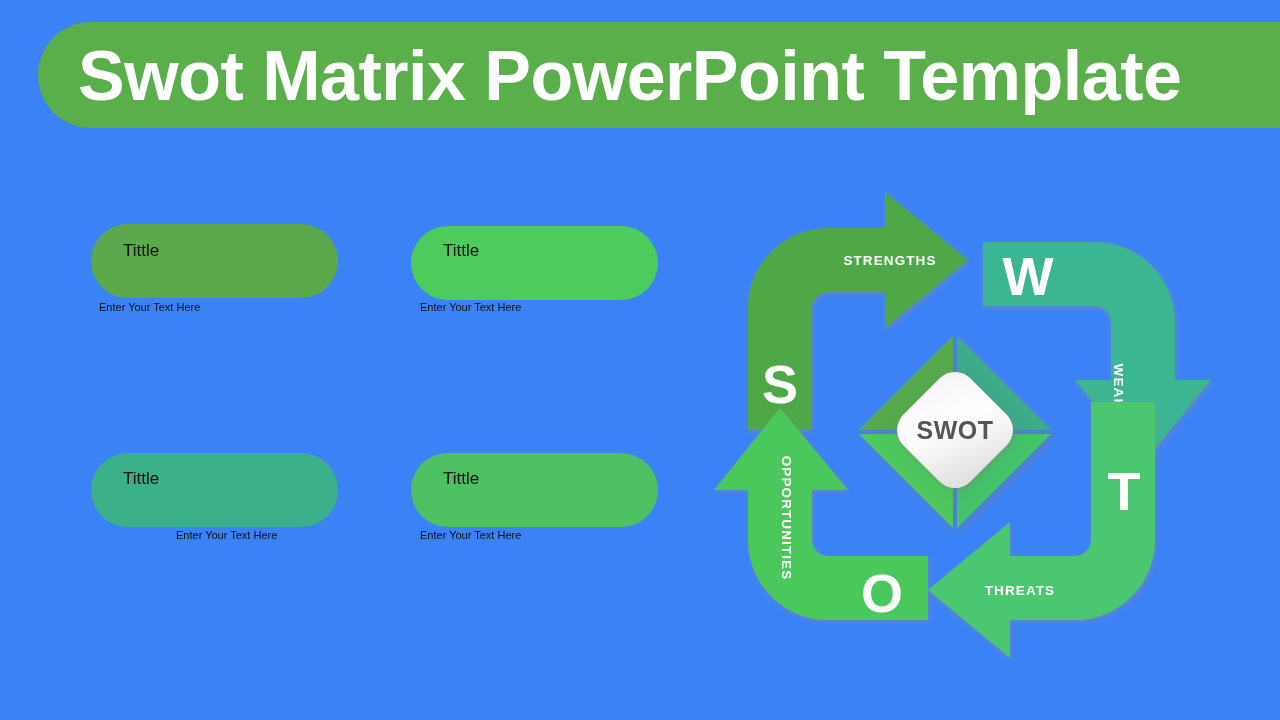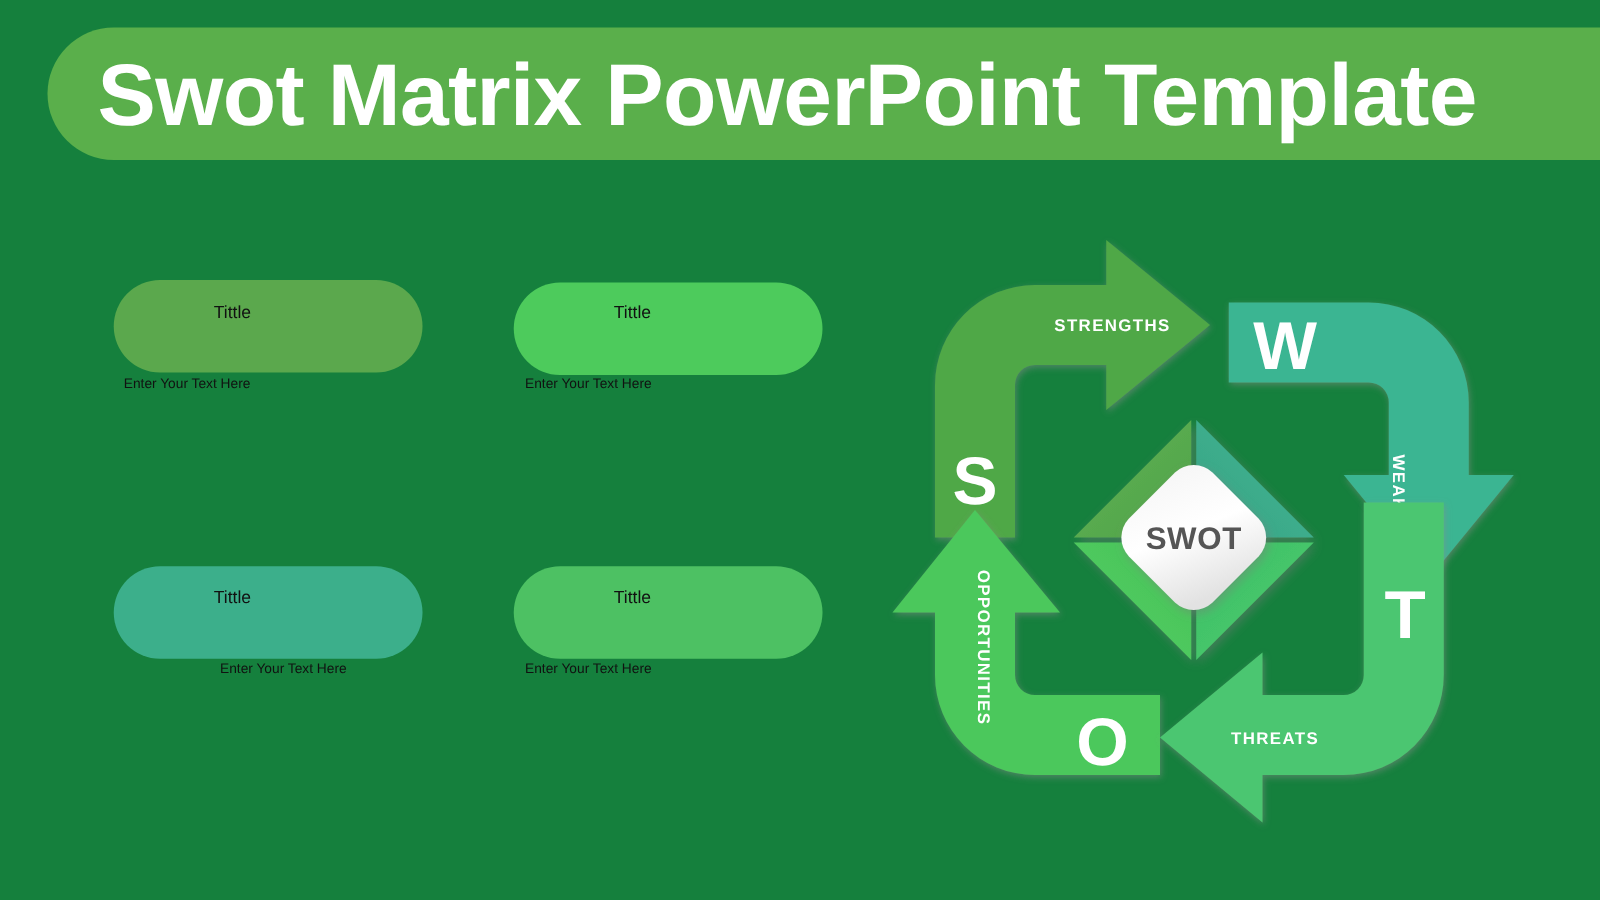--- a/index.html
+++ b/index.html
@@ -4,21 +4,21 @@
 <title>Swot Matrix PowerPoint Template</title>
 <style>
   html,body{margin:0;padding:0;}
   body{
     width:1280px;height:720px;
     background:#ffffff;
     font-family:"Liberation Sans", sans-serif;
     overflow:hidden;
     position:relative;
   }
-  #slide{position:absolute;left:0;top:0;width:1280px;height:720px;background:#15803d;}
+  #slide{position:absolute;left:0;top:0;width:1280px;height:720px;background:#3b82f6;}
 
   
   #header-banner{
     position:absolute;
     left:38px;top:22px;
     width:1242px;height:106px;
     background:#5aaf4b;
     border-radius:53px 0 0 53px;
   }
   #header-title{
@@ -33,24 +33,23 @@
     white-space:nowrap;
   }
 
   
   .pill{
     position:absolute;
     border-radius:999px;
   }
   .pill-label{
     position:absolute;
-    font-size:14px;
+    font-size:17px;
     color:#111111;
     white-space:nowrap;
-    margin-left:48px;
   }
   .pill-caption{
     position:absolute;
     font-size:11px;
     color:#111111;
     white-space:nowrap;
   }
 
   #pill-1{left:91px;top:224px;width:247px;height:74px;background:#5ba84d;}
   #pill-1-label{left:123px;top:241px;}

